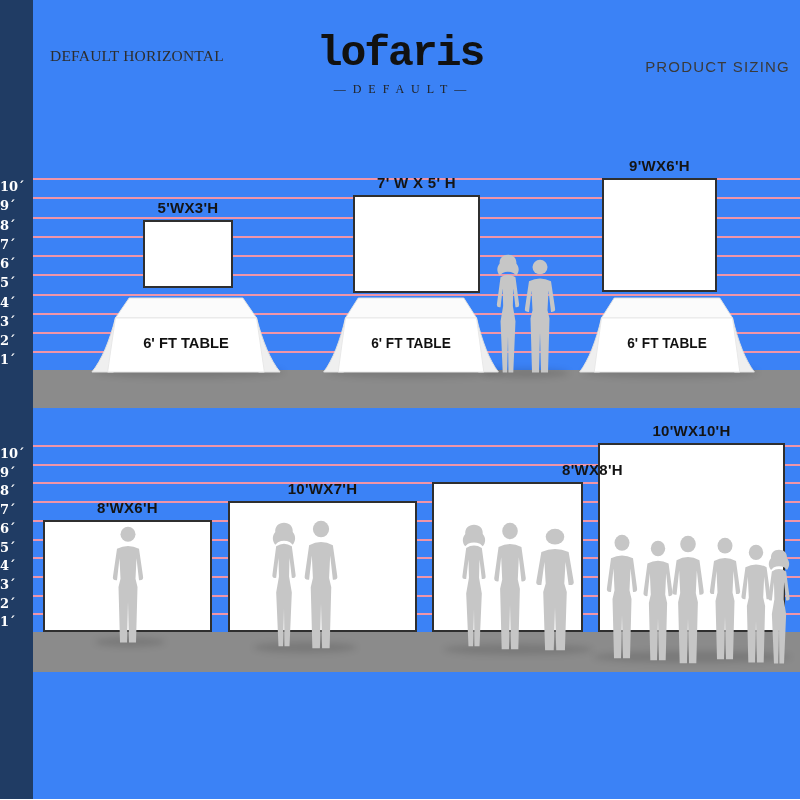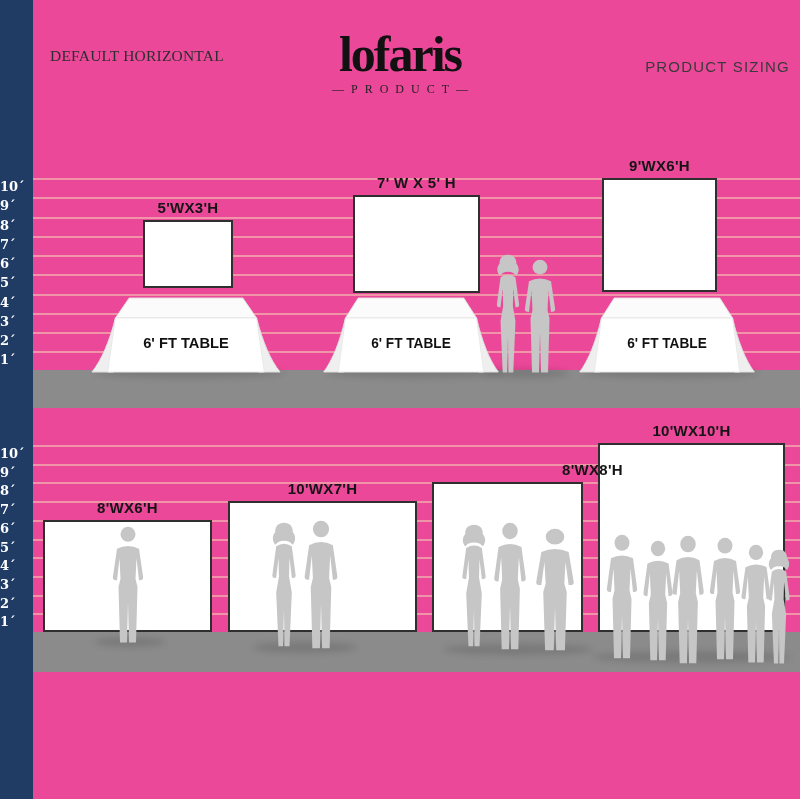--- a/index.html
+++ b/index.html
@@ -1,27 +1,27 @@
 <!DOCTYPE html>
 <html><head>
 <meta charset="utf-8">
 <style>
   html,body{margin:0;padding:0;background:#ffffff;}
-  #canvas{position:relative;width:800px;height:799px;background:#ec4899;overflow:hidden;
+  #canvas{position:relative;width:800px;height:799px;background:#3b82f6;overflow:hidden;
           font-family:"Liberation Sans",sans-serif;}
   .abs{position:absolute;}
   
   #ruler-bar{left:0;top:0;width:33px;height:800px;background:#203c64;z-index:5;}
   .ruler-num{position:absolute;width:29px;text-align:left;color:#ffffff;z-index:6;
              font-family:"DejaVu Serif",serif;font-weight:bold;font-size:13px;}
   
   #hdr-left{left:50px;top:46px;font-family:"Liberation Serif",serif;font-size:15.5px;
             color:#2d2d2d;line-height:20px;letter-spacing:.2px;z-index:4;}
   #logo-wrap{left:280px;top:28px;width:240px;text-align:center;z-index:4;}
-  #logo-main{font-family:Liberation Serif, serif;font-weight:bold;font-size:50px;
+  #logo-main{font-family:Liberation Mono, monospace;font-weight:bold;font-size:43px;
              letter-spacing:-2px;color:#111;line-height:52px;}
   #logo-sub{font-family:"Liberation Serif",serif;font-size:12px;color:#222;
             letter-spacing:7px;margin-top:2px;padding-left:7px;}
   #hdr-right{left:630px;top:58px;width:160px;text-align:right;font-size:15px;
              color:#3a3a3a;letter-spacing:1.2px;z-index:4;}
   
   .gline{position:absolute;left:33px;width:767px;height:2px;z-index:1;}
   .floor{position:absolute;left:33px;width:767px;z-index:1;}
   
   .bdrop{position:absolute;background:#ffffff;z-index:2;}
@@ -37,21 +37,21 @@
 
 <div id="canvas">
   <div id="ruler-bar" class="abs"></div>
 
   <div id="hdr-left" class="abs">
     <div>DEFAULT HORIZONTAL</div>
   </div>
 
   <div id="logo-wrap" class="abs">
     <div id="logo-main">lofaris</div>
-    <div id="logo-sub">—PRODUCT—</div>
+    <div id="logo-sub">—DEFAULT—</div>
   </div>
 
   <div id="hdr-right" class="abs">PRODUCT SIZING</div>
 
   <div id="dyn">
       <div class="gline" style="position: absolute; top: 178px; background: rgb(240, 149, 168);"></div>
       <div class="ruler-num" style="left: 0px; top: 179px;">10´</div>
       <div class="gline" style="position: absolute; top: 197.25px; background: rgb(240, 149, 168);"></div>
       <div class="ruler-num" style="left: 0px; top: 198.25px;">9´</div>
       <div class="gline" style="position: absolute; top: 216.5px; background: rgb(240, 149, 168);"></div>

